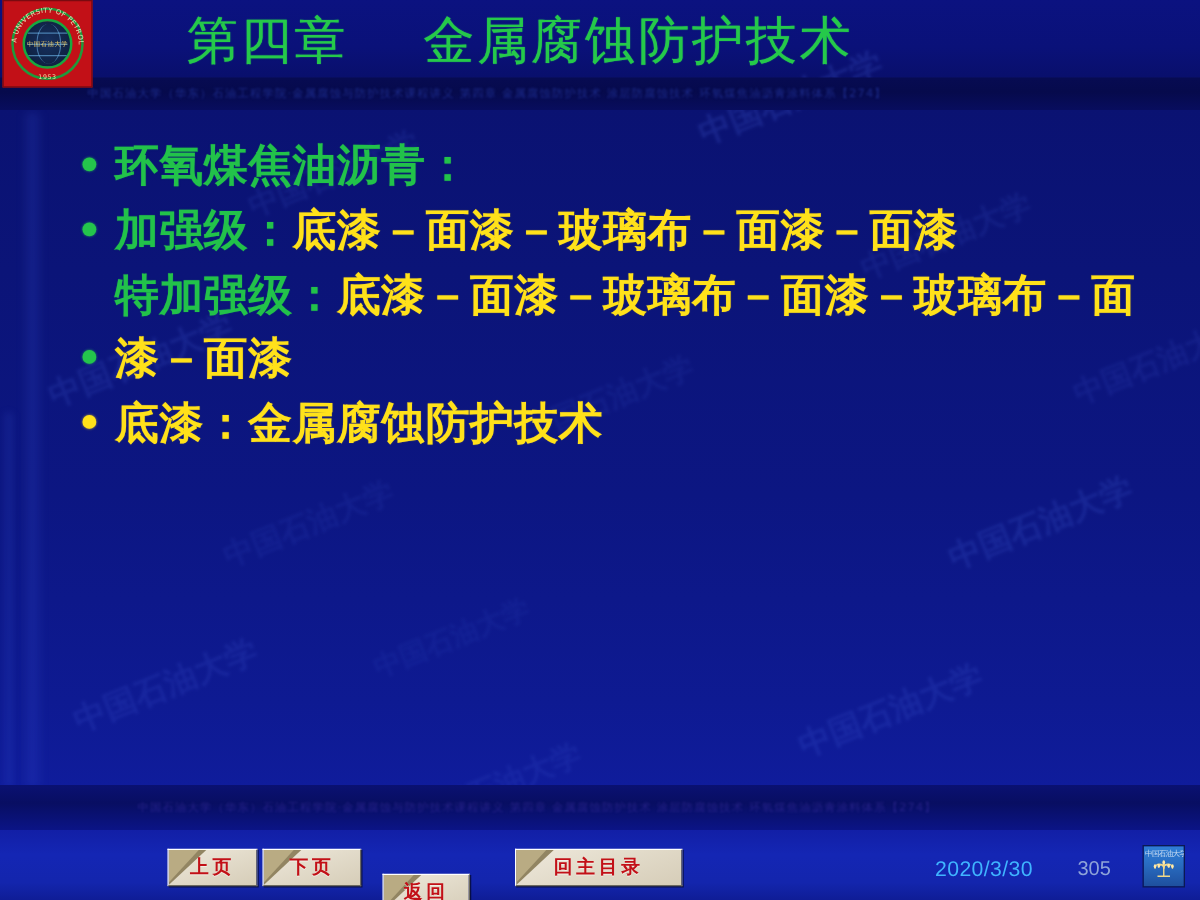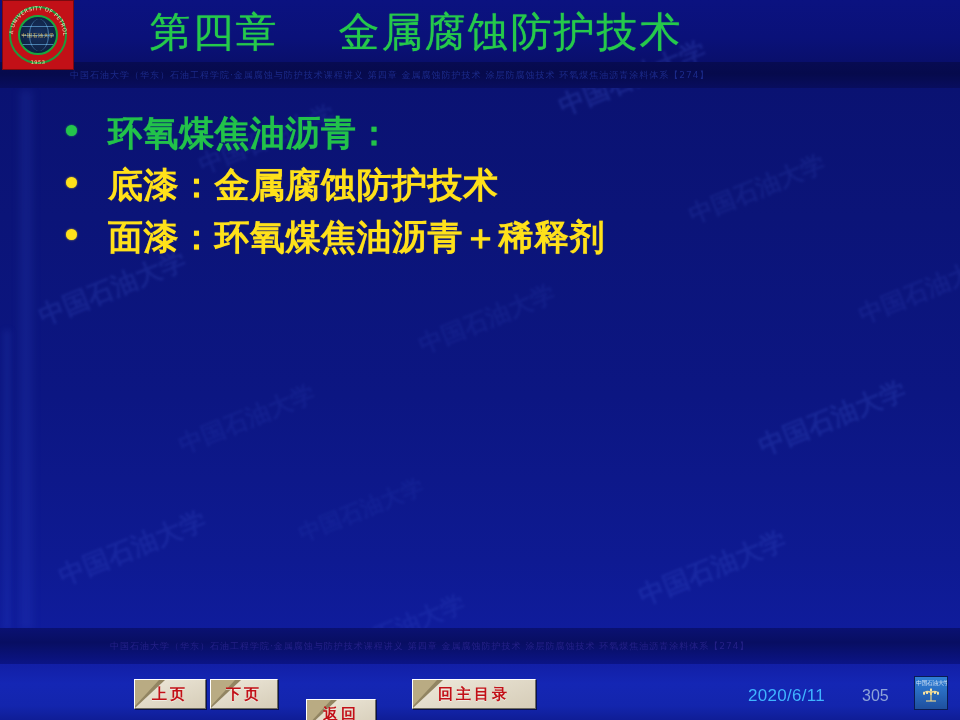--- a/index.html
+++ b/index.html
@@ -180,23 +180,22 @@
 
   
   .content {
     position: absolute;
     left: 58px; top: 108px;
     width: 860px;
   }
   .bullet-row {
     position: relative;
     display: flex;
-    align-items: flex-start;
+    align-items: flex-end;
     margin-bottom: 2px;
-    gap: 16px;
   }
   .bullet-dot {
     flex: 0 0 auto;
     width: 34px;
     text-align: left;
     font-size: 30px;
     line-height: 48px;
     padding-left: 8px;
     box-sizing: border-box;
   }
@@ -263,23 +262,23 @@
     text-align: center;
     box-sizing: border-box;
     font-family: "DejaVu Serif", serif;
     font-weight: 700;
     font-size: 15px;
     color: #c21017;
     letter-spacing: 3px;
     text-shadow: 0 1px 0 rgba(255,255,255,0.5);
   }
   #btn-prev   { left: 134px; width: 72px; }
-  #btn-next   { left: 210px; width: 68px; text-decoration: underline; }
+  #btn-next   { left: 210px; width: 79px; text-decoration: underline; }
   #btn-back   { left: 306px; width: 70px; margin-top: 20px; }
-  #btn-toc    { left: 412px; width: 124px; }
+  #btn-toc    { left: 412px; width: 134px; }
 
   .footer-date {
     position: absolute;
     left: 748px; top: 686px;
     font-family: "Liberation Sans", sans-serif;
     font-size: 17px;
     color: #3fb4ff;
     letter-spacing: 0.3px;
   }
   .footer-page {
@@ -364,26 +363,30 @@
   </div>
 
   <div class="slide-title">第四章    金属腐蚀防护技术</div>
 
   <div class="content" id="bullet-list">
       <div class="bullet-row">
         <div class="bullet-dot"><i class="dot-green"></i></div>
         <div class="bullet-text"><span class="green">环氧煤焦油沥青：</span></div>
       </div>
       <div class="bullet-row">
-        <div class="bullet-dot"><i class="dot-yellow"></i></div>
-        <div class="bullet-text"><span class="yellow">底漆：金属腐蚀防护技术</span></div>
+        <div class="bullet-dot"><i class="dot-green"></i></div>
+        <div class="bullet-text"><span class="green">加强级：</span><span class="yellow">底漆－面漆－玻璃布－面漆－面漆</span></div>
+      </div>
+      <div class="bullet-row">
+        <div class="bullet-dot"><i class="dot-green"></i></div>
+        <div class="bullet-text"><span class="green">特加强级：</span><span class="yellow">底漆－面漆－玻璃布－面漆－玻璃布－面漆－面漆</span></div>
       </div>
       <div class="bullet-row">
         <div class="bullet-dot"><i class="dot-yellow"></i></div>
-        <div class="bullet-text"><span class="yellow">面漆：环氧煤焦油沥青＋稀释剂</span></div>
+        <div class="bullet-text"><span class="yellow">底漆：金属腐蚀防护技术</span></div>
       </div>
     </div>
 
   <div class="footer-band"></div>
 
   <div class="nav-btn" id="btn-prev">
     <div class="corner"></div>
     <div class="corner2"></div>
     <span>上页</span>
   </div>
@@ -396,21 +399,21 @@
     <div class="corner"></div>
     <div class="corner2"></div>
     <span>返回</span>
   </div>
   <div class="nav-btn" id="btn-toc">
     <div class="corner"></div>
     <div class="corner2"></div>
     <span>回主目录</span>
   </div>
 
-  <div class="footer-date">2020/6/11</div>
+  <div class="footer-date">2020/3/30</div>
   <div class="footer-page">305</div>
 
   <div class="footer-emblem">
     <div class="wmk">中国石油大学</div>
     <svg class="cand" viewBox="0 0 22 20">
       <g stroke="#f2d98a" stroke-width="1.1" fill="none">
         <path d="M11 6 V16"></path>
         <path d="M6 16 H16"></path>
         <path d="M11 9 C 11 6, 7 6, 7 9"></path>
         <path d="M11 9 C 11 6, 15 6, 15 9"></path>

